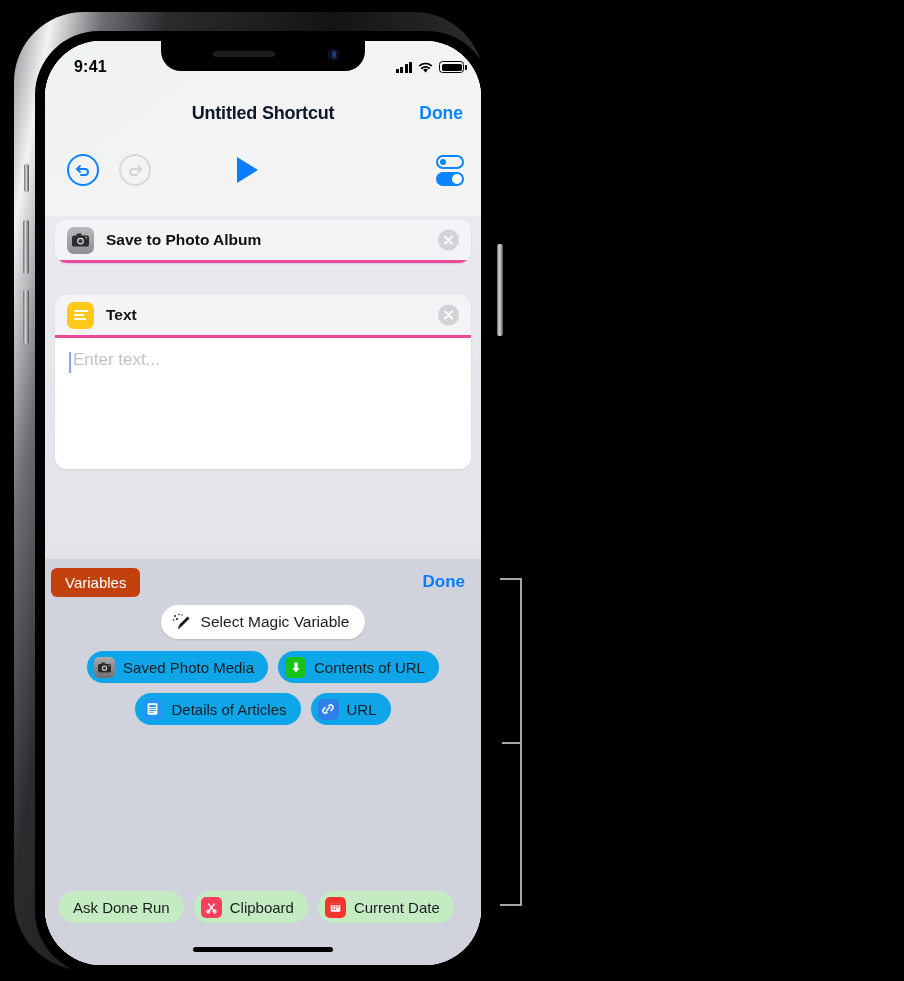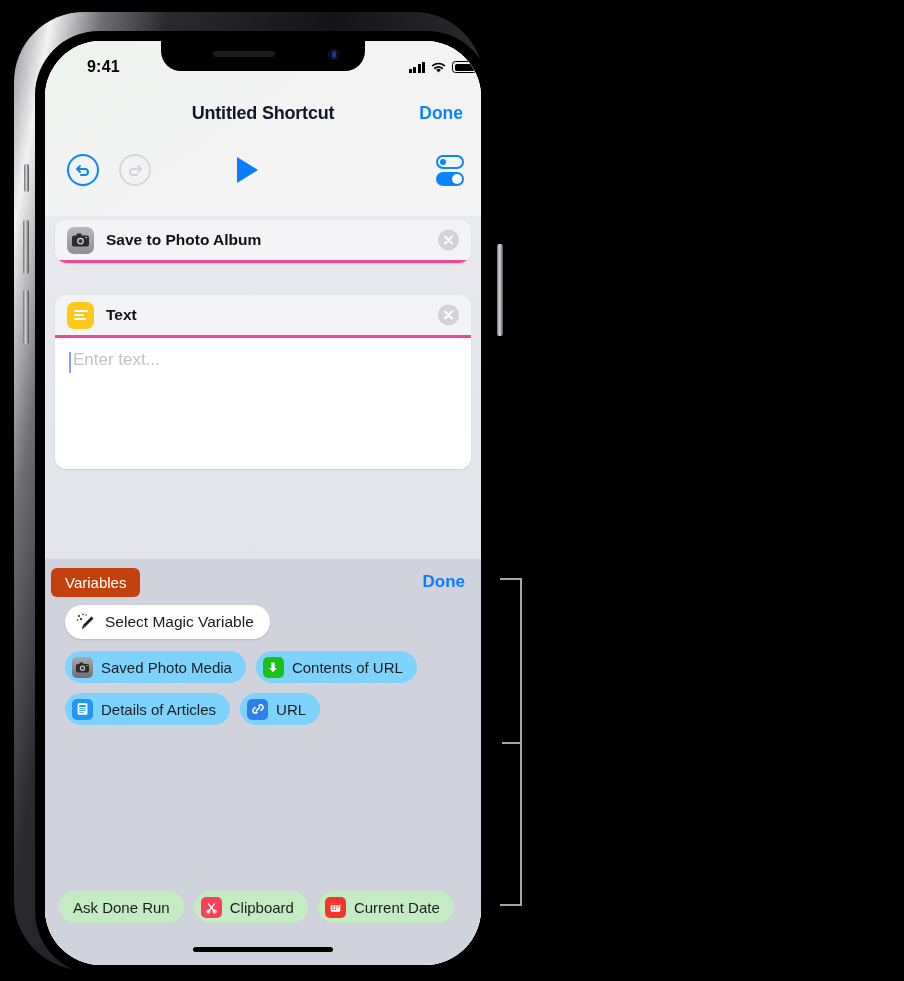--- a/index.html
+++ b/index.html
@@ -48,21 +48,21 @@
     width: 204px; height: 30px; background: #000;
     border-bottom-left-radius: 20px; border-bottom-right-radius: 20px;
     z-index: 40;
   }
   .speaker { position: absolute; left: 52px; top: 10px; width: 62px; height: 6px; background: #1c1c1e; border-radius: 3px; }
   .front-cam { position: absolute; right: 26px; top: 8px; width: 11px; height: 11px; border-radius: 50%; background: #0d0d12; box-shadow: inset 0 0 2px #19306b; }
   .front-cam::after { content:""; position:absolute; left:3.5px; top:2px; width:4px; height:7px; border-radius:2px; background:#1b3a8a; }
 
   
   .statusbar {
-    position: absolute; top: 0; left: 18px; width: 436px; height: 42px;
+    position: absolute; top: 0; left: 5px; width: 436px; height: 42px;
     z-index: 30;
     display: flex; align-items: center; justify-content: space-between;
     padding: 10px 22px 0 24px;
   }
   .status-time { font-size: 16px; font-weight: 700; color: #000; letter-spacing: .2px; }
   .status-right { display: flex; align-items: center; gap: 5px; }
   .bars { display: flex; align-items: flex-end; gap: 1.5px; height: 11px; }
   .bars i { display: block; width: 3px; background: #000; border-radius: .5px; }
   .bars i:nth-child(1){height:4px} .bars i:nth-child(2){height:6px}
   .bars i:nth-child(3){height:8.5px} .bars i:nth-child(4){height:11px}
@@ -139,31 +139,31 @@
     position: absolute; top: 518px; left: 0; width: 436px; height: 406px;
     background: #d0d2dc;
   }
   .var-head { height: 46px; display: flex; align-items: center; justify-content: space-between; padding: 0 16px 0 0; }
   .var-tab {
     background: #c2410c; color: #fff; font-size: 15px;
     padding: 6px 14px; border-radius: 6px; margin-left: 6px; cursor: pointer;
   }
   .var-done { color: #0a7cff; font-size: 17px; font-weight: 700; cursor: pointer; }
 
-  .pillrow { padding: 0 20px; display: flex; flex-wrap: wrap; gap: 10px; }
+  .pillrow { padding: 0 2px; display: flex; flex-wrap: wrap; gap: 10px; justify-content: center; }
   .pill-white {
     background:#fff; border-radius: 17px; height: 34px; display:inline-flex; align-items:center;
     padding: 0 16px 0 10px; gap: 9px; box-shadow: 0 1px 2px rgba(0,0,0,.12); cursor:pointer;
   }
   .pill-white span { font-size: 15.5px; color: #1a1a1a; }
   .chip {
     border-radius: 16px; height: 32px; display:inline-flex; align-items:center;
     padding: 0 14px 0 7px; gap: 8px; cursor: pointer;
   }
-  .chip.magic { background: #7dd3fc; }
+  .chip.magic { background: #0ea5e9; }
   .chip.green { background: #c3ecc2; }
   .chip span { font-size: 15px; color: #1c1c20; white-space: nowrap; }
   .chip-ico { width: 21px; height: 21px; border-radius: 5px; flex:0 0 auto;
               display:flex; align-items:center; justify-content:center; }
   .ci-cam { background: linear-gradient(180deg,#a9a9ae,#6e6e73); }
   .ci-dl  { background: #18c218; }
   .ci-doc { background: #2196f3; }
   .ci-link{ background: #2f7fe8; }
   .ci-clip{ background: #f8405d; }
   .ci-cal { background: #f5352b; }

